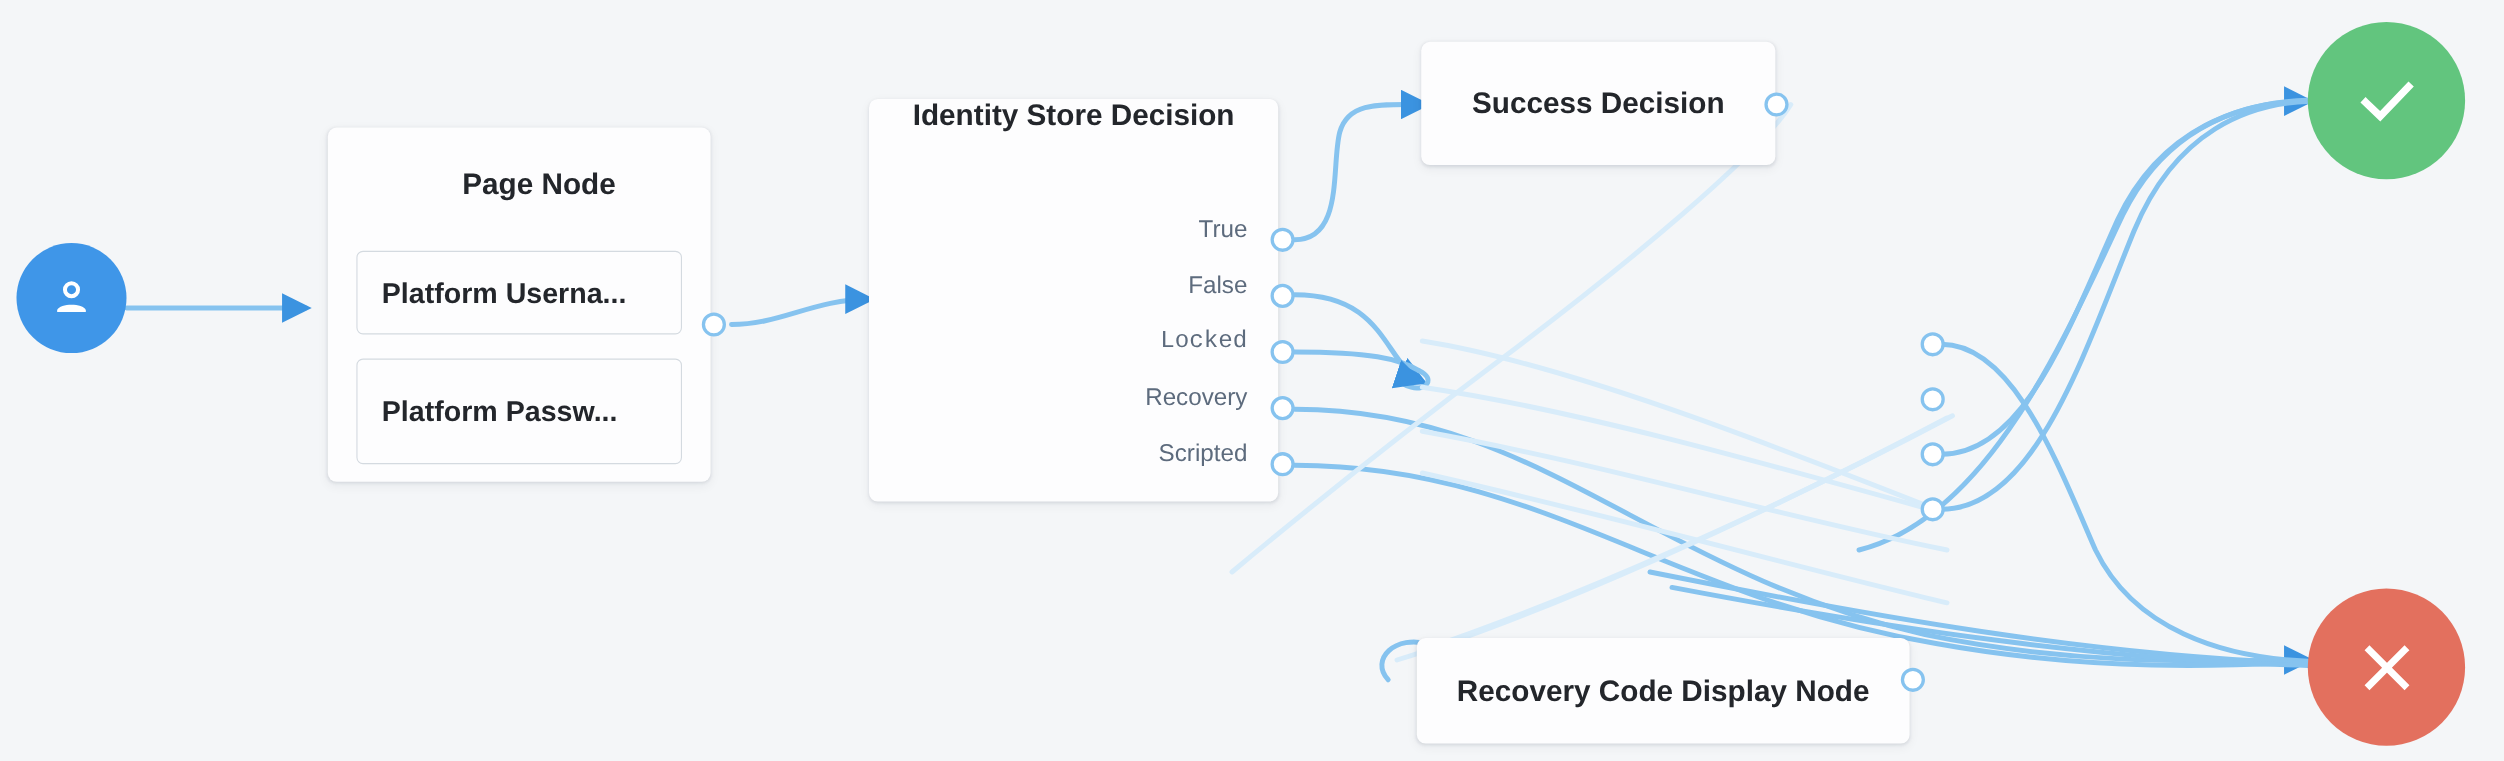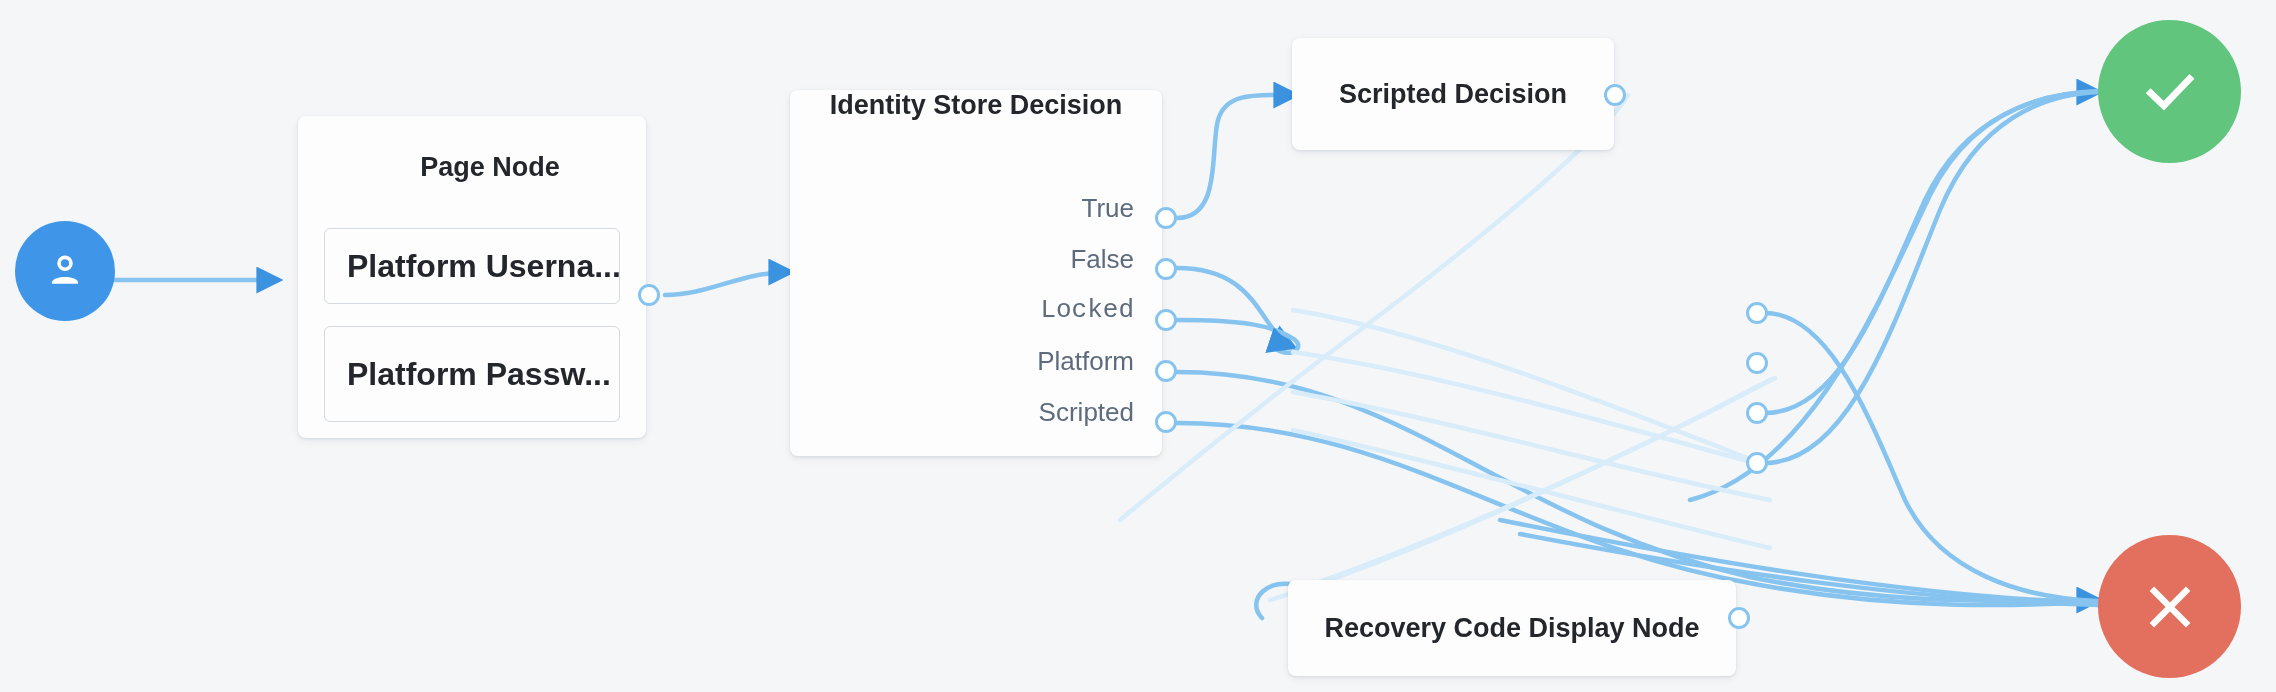--- a/index.html
+++ b/index.html
@@ -46,21 +46,21 @@
     justify-content: center;
   }
   
   .out-row {
     position: absolute;
     display: flex;
     align-items: center;
     height: 34px;
   }
   .out-label {
-    font-size: 26px;
+    font-size: 22px;
     color: #5d6b7d;
     white-space: nowrap;
     text-align: right;
     line-height: 34px;
   }
   
   .conn {
     position: absolute;
     width: 22px;
     height: 22px;
@@ -73,21 +73,21 @@
   .callback {
     position: absolute;
     box-sizing: border-box;
     border: 1px solid #d4dae0;
     border-radius: 6px;
     background: #fdfdfe;
     display: flex;
     align-items: center;
   }
   .callback-label {
-    font-size: 32px;
+    font-size: 26px;
     font-weight: bold;
     color: #23262b;
     padding-left: 22px;
     white-space: nowrap;
   }
 </style>
 </head>
 <body>
 
 <div id="canvas">
@@ -172,34 +172,34 @@
     <div class="out-row" style="right:28px;top:101px;">
       <span class="out-label">True</span>
     </div>
     <div class="out-row" style="right:28px;top:152px;margin-left:20px;">
       <span class="out-label">False</span>
     </div>
     <div class="out-row" style="right:28px;top:203px;font-family:Liberation Mono, monospace;">
       <span class="out-label">Locked</span>
     </div>
     <div class="out-row" style="right:28px;top:254px;">
-      <span class="out-label">Platform</span>
+      <span class="out-label">Recovery</span>
     </div>
     <div class="out-row" style="right:28px;top:305px;">
       <span class="out-label">Scripted</span>
     </div>
   </div>
   <div class="conn" style="left:1155px;top:207px;"></div>
   <div class="conn" style="left:1155px;top:258px;"></div>
   <div class="conn" style="left:1155px;top:309px;"></div>
   <div class="conn" style="left:1155px;top:360px;"></div>
   <div class="conn" style="left:1155px;top:411px;"></div>
 
   <div class="node" style="left:1292px;top:38px;width:322px;height:112px;">
-    <div class="node-title" style="margin-top:41px;">Scripted Decision</div>
+    <div class="node-title" style="margin-top:41px;">Success Decision</div>
   </div>
   <div class="conn" style="left:1604px;top:84px;"></div>
 
   <div class="conn" style="left:1746px;top:302px;"></div>
   <div class="conn" style="left:1746px;top:352px;"></div>
   <div class="conn" style="left:1746px;top:402px;"></div>
   <div class="conn" style="left:1746px;top:452px;"></div>
 
   <div class="node" style="left:1288px;top:580px;width:448px;height:96px;">
     <div class="node-title" style="margin-top:33px;">Recovery Code Display Node</div>

